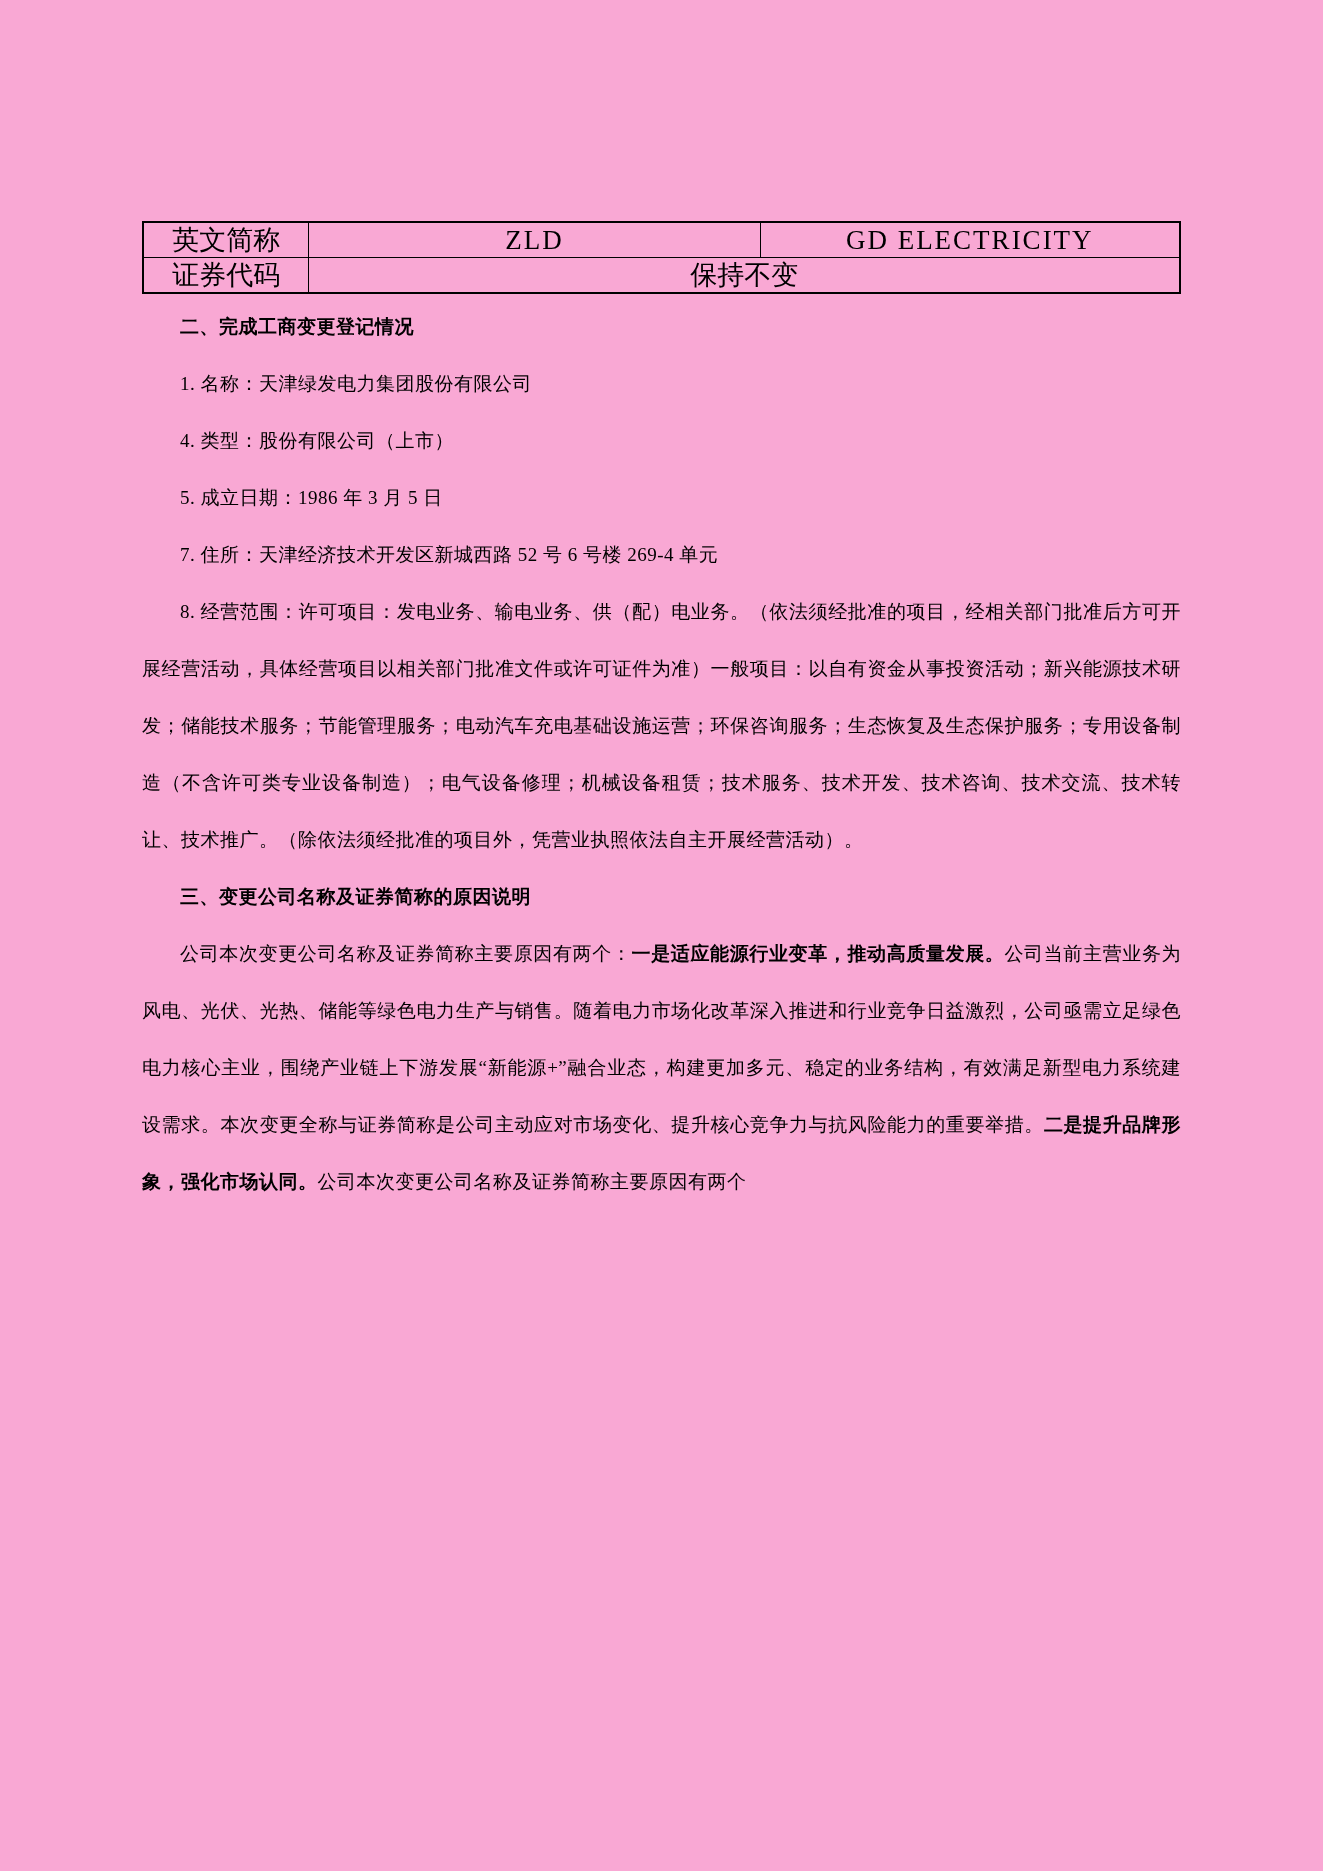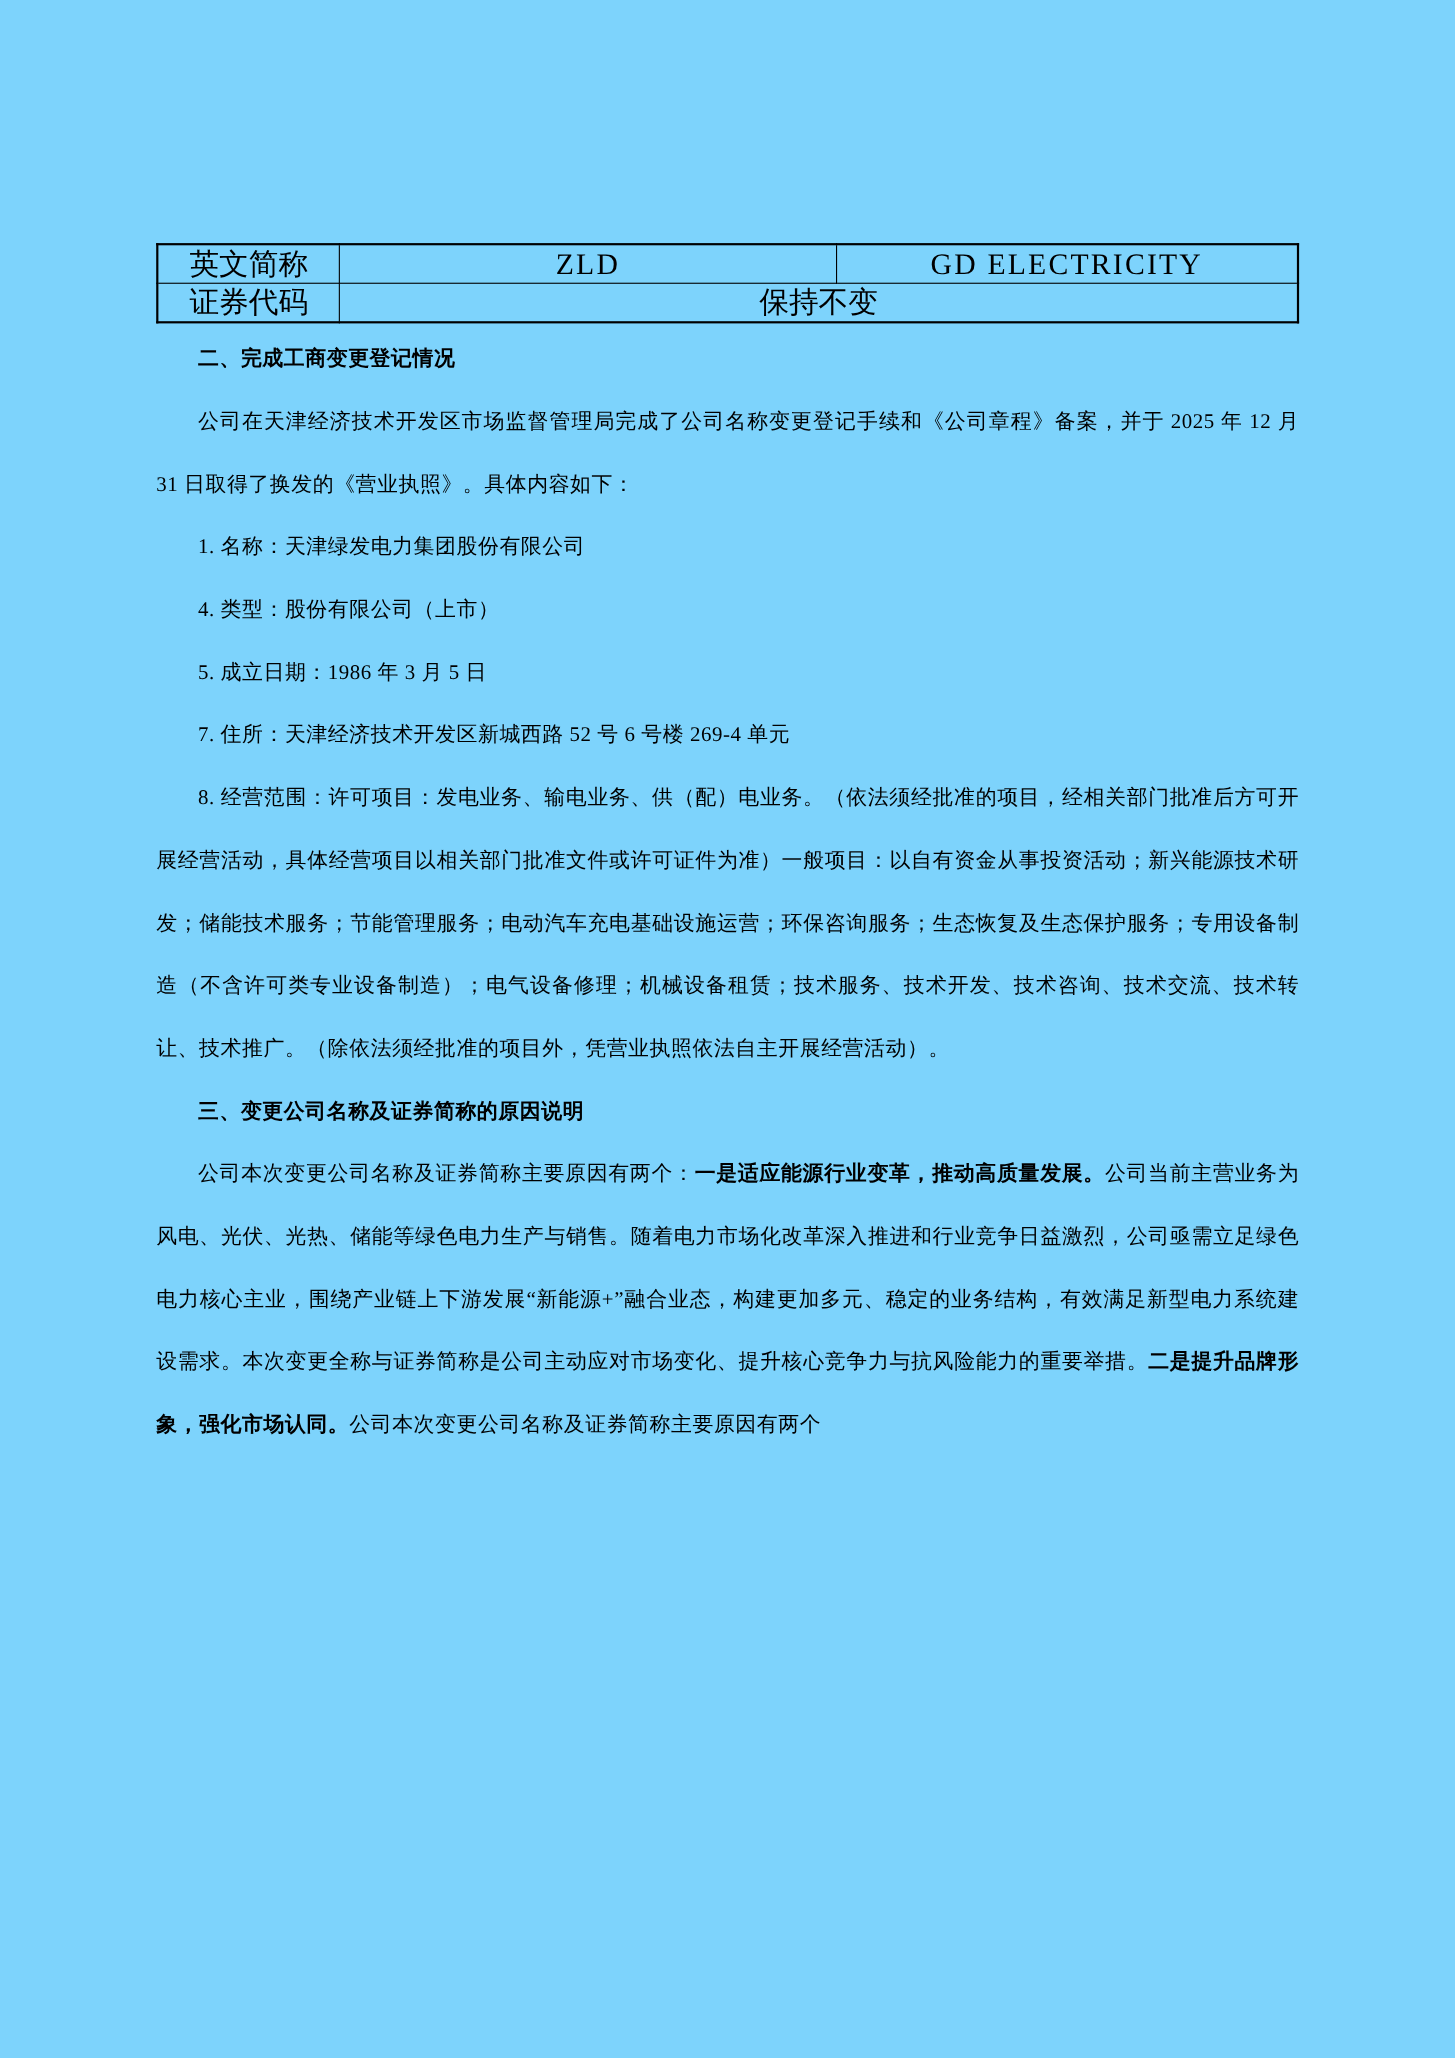--- a/index.html
+++ b/index.html
@@ -1,20 +1,20 @@
 <!DOCTYPE html>
 <html><head>
 <meta charset="utf-8">
 <style>
   html, body { margin: 0; padding: 0; }
   .page {
     position: relative;
     width: 1323px;
     height: 1871px;
-    background: #7dd3fc;
+    background: #f9a8d4;
     color: #000000;
     font-family: "Liberation Serif", "DejaVu Serif", serif;
     overflow: hidden;
   }
   .content {
     position: absolute;
     left: 142px;
     top: 221px;
     width: 1039px;
   }
@@ -81,21 +81,20 @@
           <td>证券代码</td>
           <td colspan="2">保持不变</td>
         </tr>
       </tbody>
     </table>
 
     <div class="body-text">
 
       <p class="heading">二、完成工商变更登记情况</p>
 
-      <p>公司在天津经济技术开发区市场监督管理局完成了公司名称变更登记手续和《公司章程》备案，并于 2025 年 12 月 31 日取得了换发的《营业执照》。具体内容如下：</p>
 
       <p>1. 名称：天津绿发电力集团股份有限公司</p>
       <p>4. 类型：股份有限公司（上市）</p>
       <p>5. 成立日期：1986 年 3 月 5 日</p>
       <p>7. 住所：天津经济技术开发区新城西路 52 号 6 号楼 269-4 单元</p>
       <p>8. 经营范围：许可项目：发电业务、输电业务、供（配）电业务。（依法须经批准的项目，经相关部门批准后方可开展经营活动，具体经营项目以相关部门批准文件或许可证件为准）一般项目：以自有资金从事投资活动；新兴能源技术研发；储能技术服务；节能管理服务；电动汽车充电基础设施运营；环保咨询服务；生态恢复及生态保护服务；专用设备制造（不含许可类专业设备制造）；电气设备修理；机械设备租赁；技术服务、技术开发、技术咨询、技术交流、技术转让、技术推广。（除依法须经批准的项目外，凭营业执照依法自主开展经营活动）。</p>
 
       <p class="heading">三、变更公司名称及证券简称的原因说明</p>
 
       <p><span>公司本次变更公司名称及证券简称主要原因有两个：</span><span class="hei">一是适应能源行业变革，推动高质量发展。</span><span>公司当前主营业务为风电、光伏、光热、储能等绿色电力生产与销售。随着电力市场化改革深入推进和行业竞争日益激烈，公司亟需立足绿色电力核心主业，围绕产业链上下游发展“新能源+”融合业态，构建更加多元、稳定的业务结构，有效满足新型电力系统建设需求。本次变更全称与证券简称是公司主动应对市场变化、提升核心竞争力与抗风险能力的重要举措。</span><span class="hei">二是提升品牌形象，强化市场认同。</span><span>公司本次变更公司名称及证券简称主要原因有两个</span></p>

